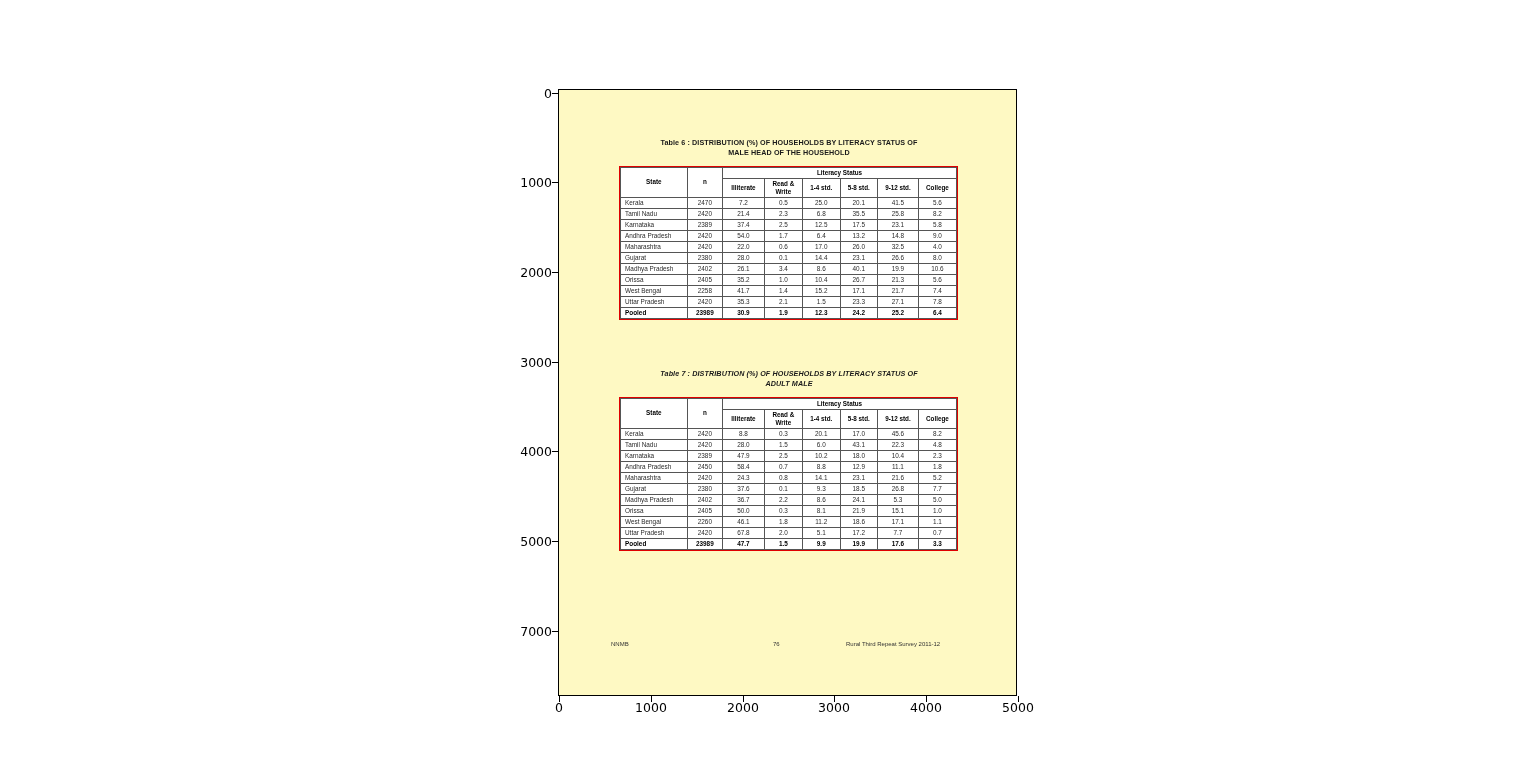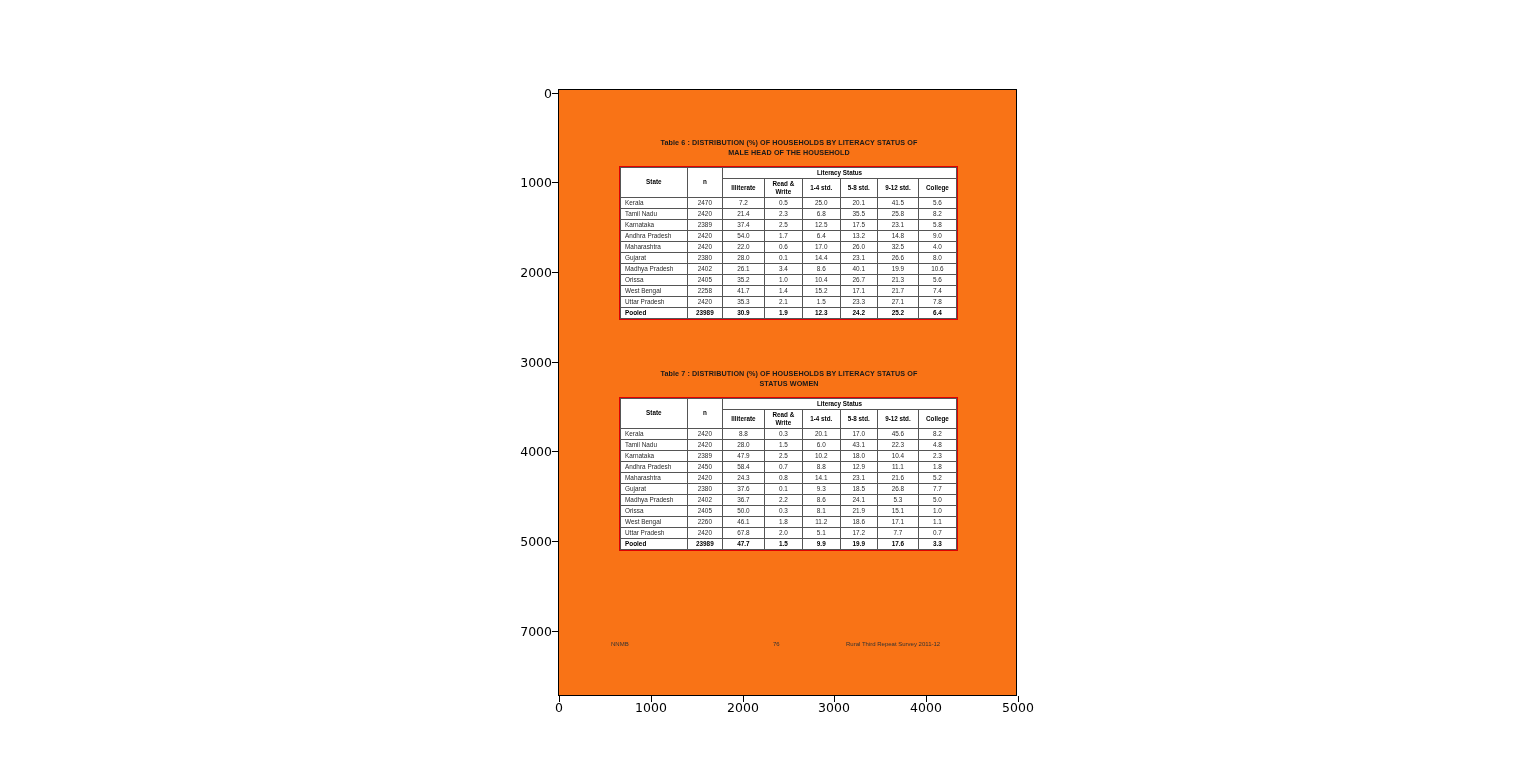--- a/index.html
+++ b/index.html
@@ -71,21 +71,21 @@
     background: #000000;
   }
 
   
   #doc-page {
     position: absolute;
     left: 0;
     top: 0;
     width: 100%;
     height: 100%;
-    background: #f97316;
+    background: #fef9c3;
   }
 
   .doc-title {
     text-align: center;
     font-weight: bold;
     font-size: 7.2px;
     line-height: 1.35;
     color: #1a1a1a;
     letter-spacing: 0.1px;
   }
@@ -323,23 +323,23 @@
             <td class="sep-l">1.9</td>
             <td class="sep-l">12.3</td>
             <td>24.2</td>
             <td class="sep-l">25.2</td>
             <td>6.4</td>
           </tr>
         </tbody>
       </table>
     </div>
 
-    <div style="position:absolute; left:40px; top:279px; width:380px;">
+    <div style="position:absolute; left:40px; top:279px; width:380px;font-style:italic;">
       <div class="doc-title">Table 7 : DISTRIBUTION (%) OF HOUSEHOLDS BY LITERACY STATUS OF</div>
-      <div class="doc-title">STATUS WOMEN</div>
+      <div class="doc-title">ADULT MALE</div>
     </div>
 
     <div class="table-wrap" style="left:60px; top:307px; width:339px;">
       <table class="lit">
         <thead>
           <tr>
             <th rowspan="2" style="width:68px; vertical-align:middle;">State</th>
             <th rowspan="2" style="width:34px; vertical-align:middle;">n</th>
             <th colspan="6" class="hdr-span">Literacy Status</th>
           </tr>

